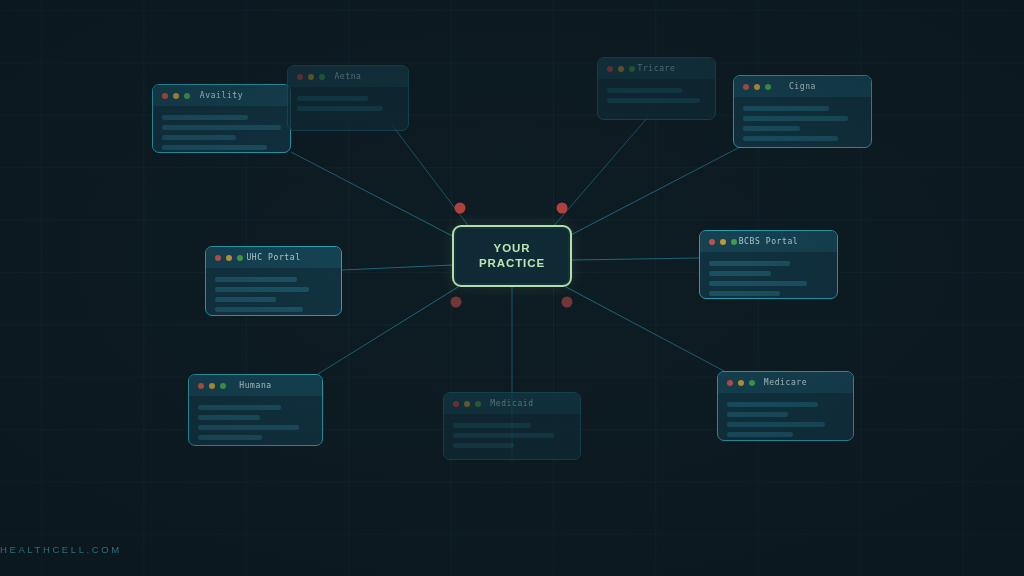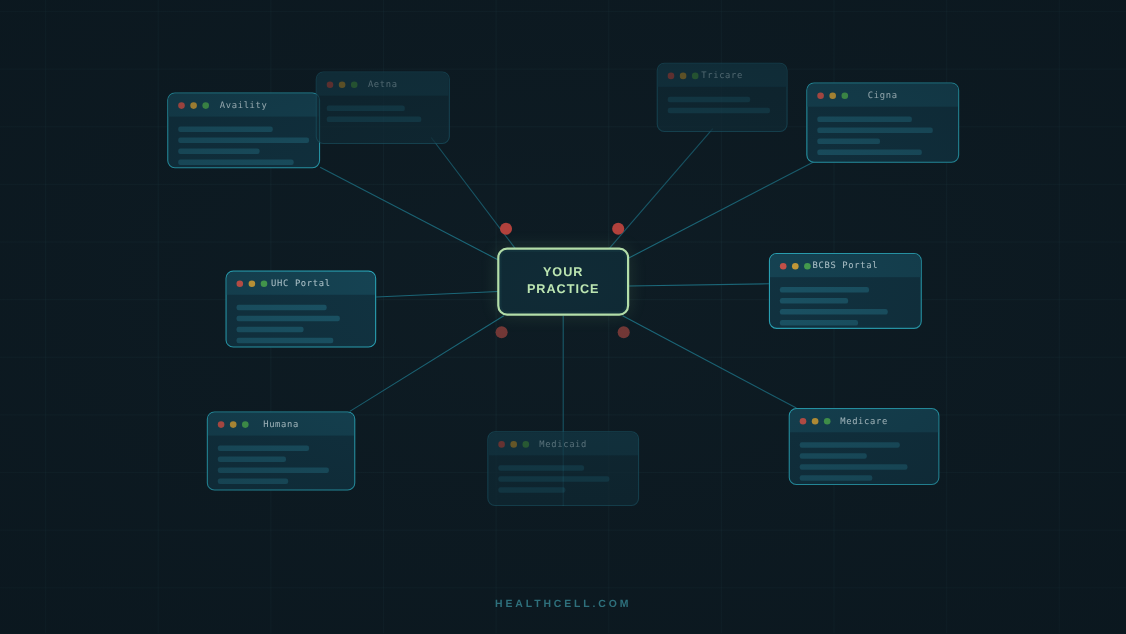--- a/index.html
+++ b/index.html
@@ -141,25 +141,24 @@
     border-radius: 2px;
     background: #1d5b6e;
   }
   .card.dim .row { background: #194e5f; }
 
   
   #footer {
     position: absolute;
     left: 0; right: 0;
     top: 544px;
-    text-align: center;
     color: #2e707c;
     font-size: 9.5px;
     letter-spacing: 2.6px;
-    font-weight: bold;
+    font-weight: normal;
   }
 </style>
 </head>
 <body>
 
 <div id="stage">
 
   <div class="grid-layer"></div>
 
   <svg id="links" viewBox="0 0 1024 576" xmlns="http://www.w3.org/2000/svg">

